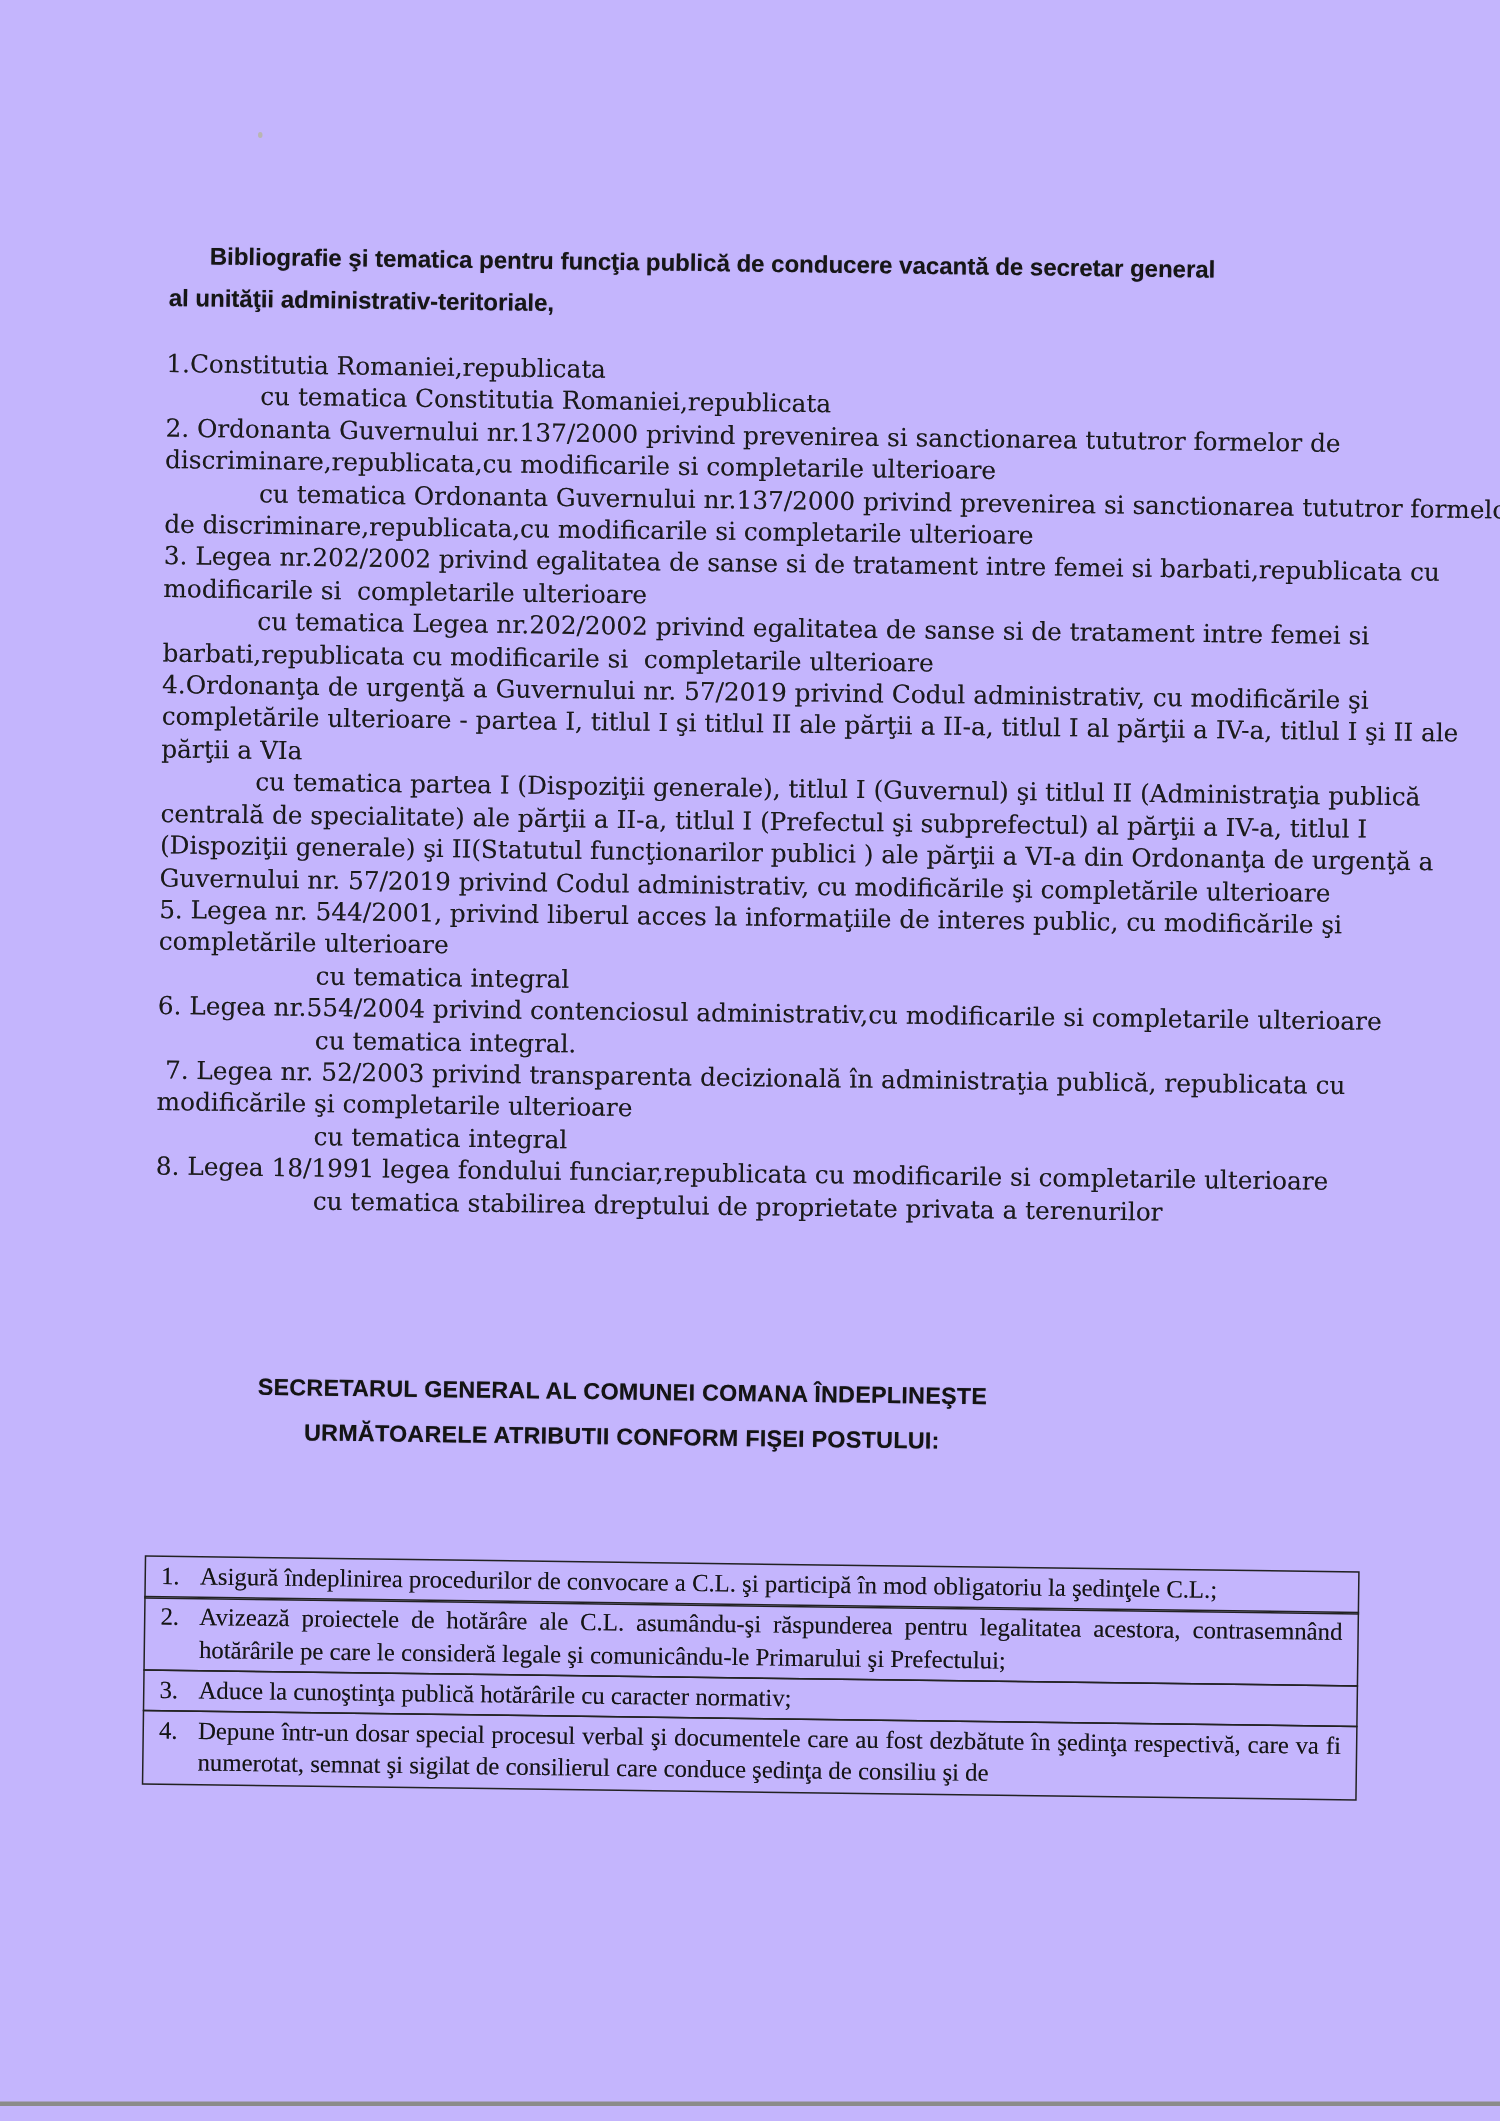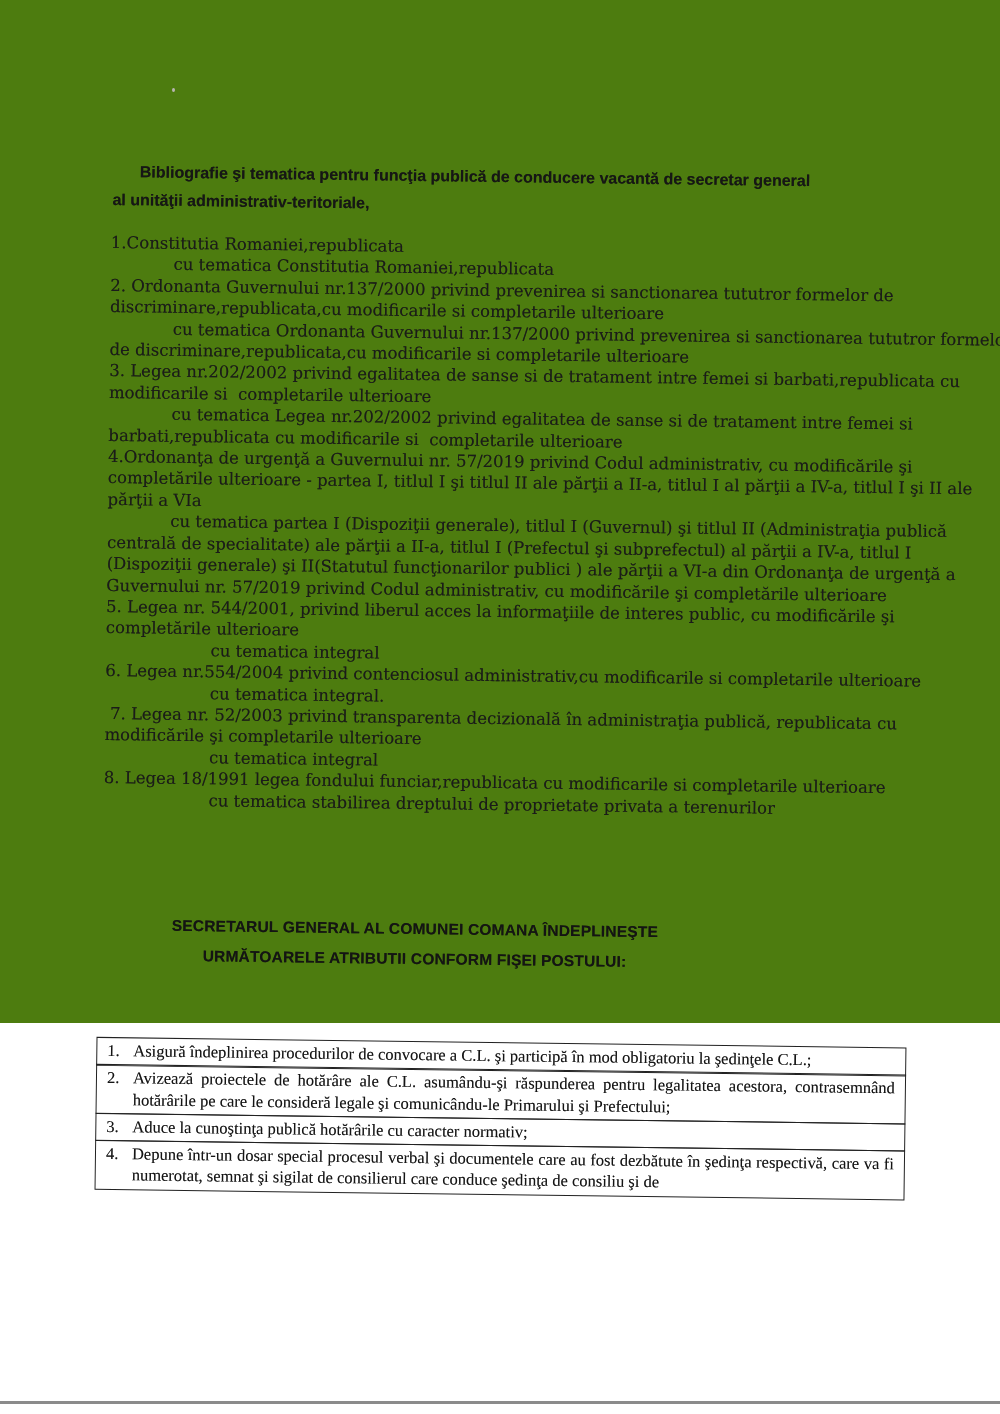--- a/index.html
+++ b/index.html
@@ -3,22 +3,22 @@
 <meta charset="utf-8">
 <style>
   html, body {
     margin: 0; padding: 0;
     width: 1000px; height: 1414px;
     background: #ffffff;
     overflow: hidden;
   }
   .page {
     position: relative;
-    width: 1000px; height: 1023px;
-    background: #4d7c0f;
+    width: 1000px; height: 1414px;
+    background: #c4b5fd;
     font-family: "Liberation Serif", "DejaVu Serif", serif;
     color: #1c1c1c;
   }
   
   .sheet {
     position: absolute;
     left: 0; top: 0; width: 1000px; height: 1414px;
     transform: rotate(0.75deg);
     transform-origin: 112px 160px;
   }

